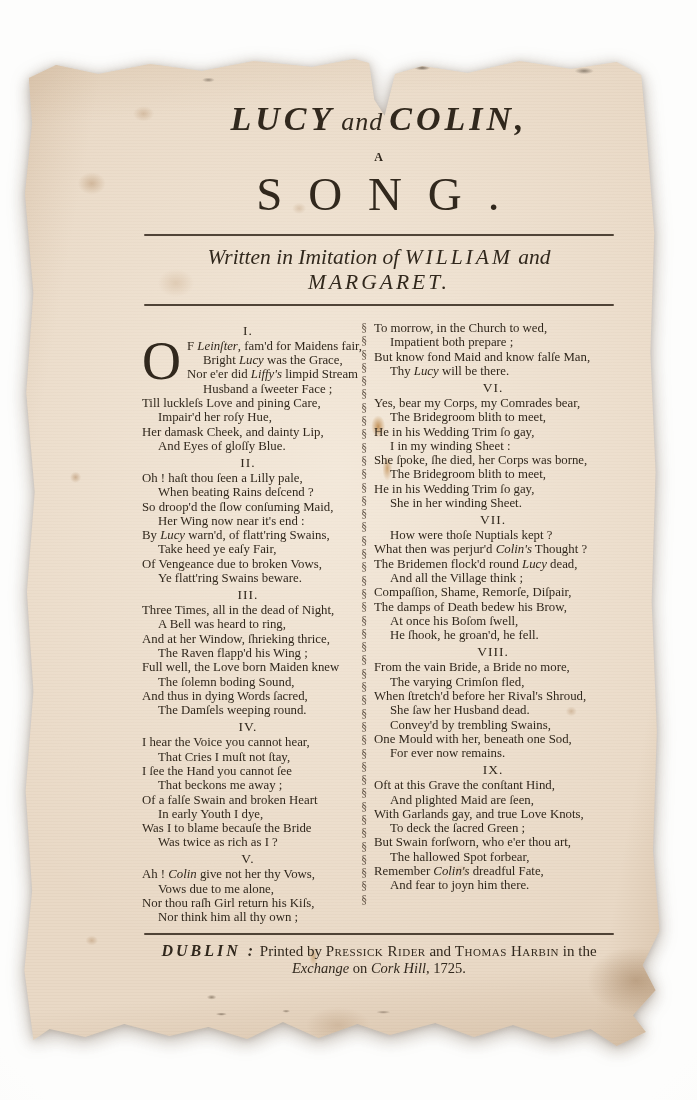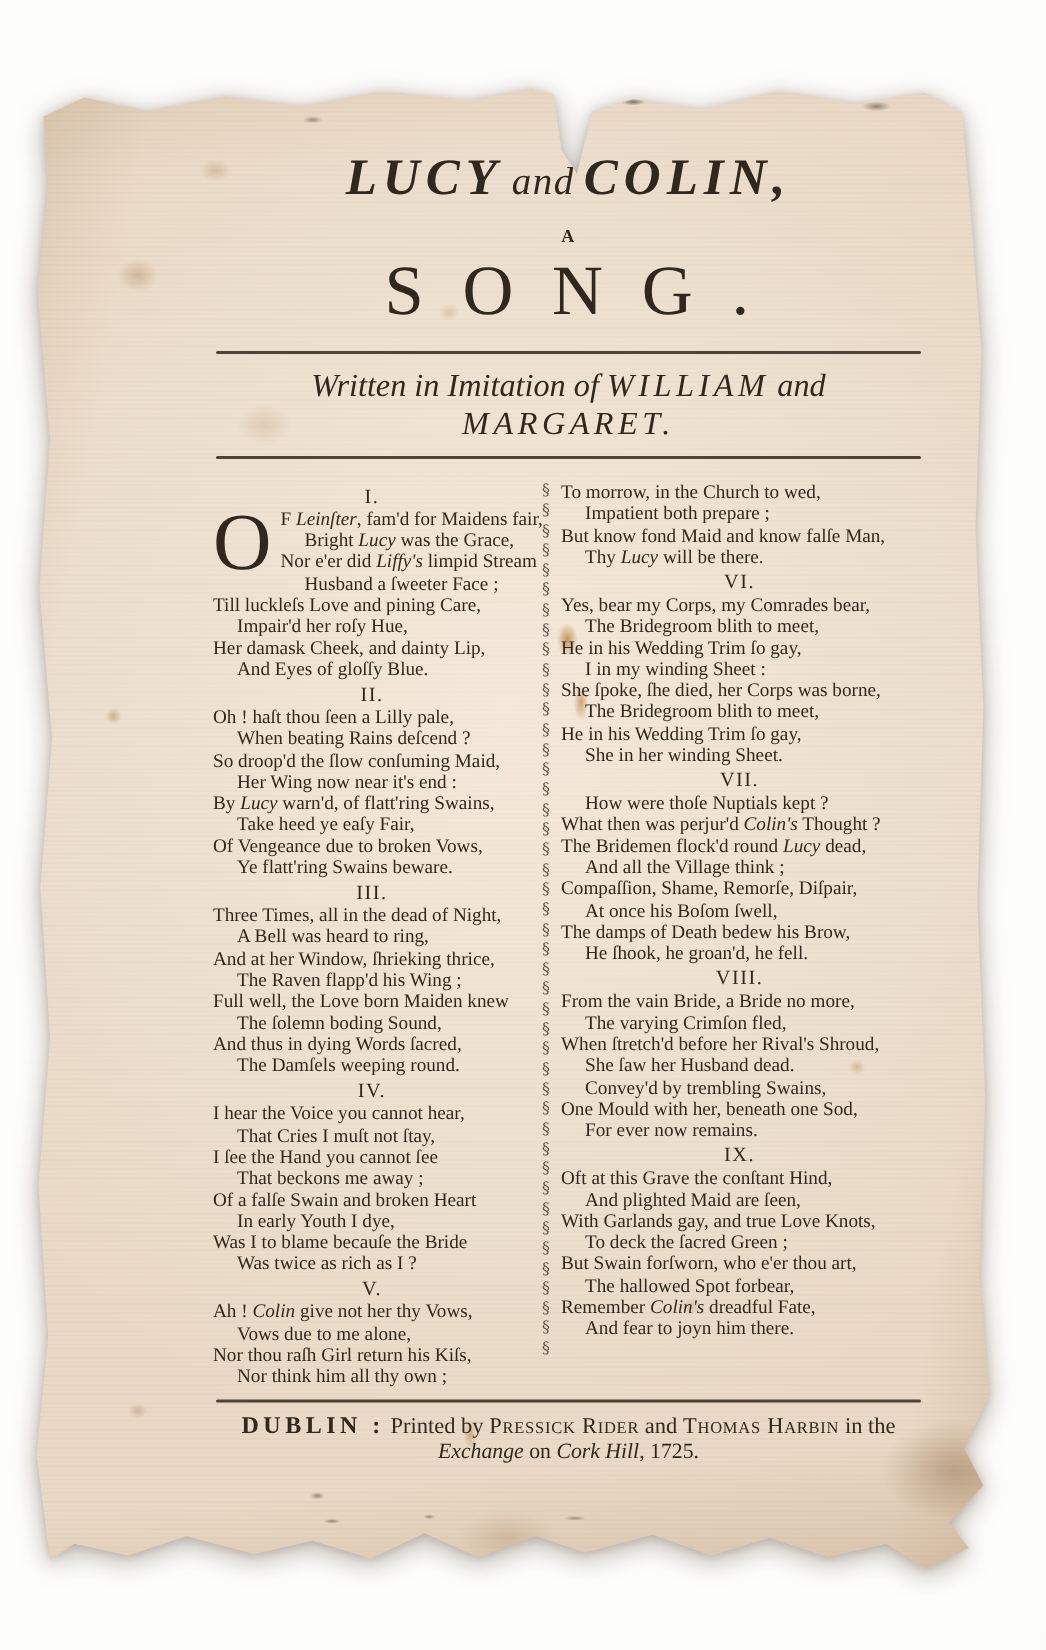--- a/index.html
+++ b/index.html
@@ -70,21 +70,21 @@
   .col-1{width:212px;}
   .col-2{width:238px;}
   .stanza-num{text-align:center;font-size:13.5px;padding:2.5px 0 1px;letter-spacing:1px;}
   .line{white-space:nowrap;}
   .line.indent{text-indent:16px;}
   .dropcap{float:left;font-size:54px;line-height:40px;height:42px;margin:2px 6px 0 0;}
   .divider{width:20px;display:flex;flex-direction:column;align-items:center;overflow:hidden;
     font-size:10.5px;line-height:13.3px;color:rgba(62,48,34,.78);font-family:"DejaVu Serif",serif;}
   .r3{margin-top:8px;}
   .imprint{margin-top:7px;text-align:center;font-size:15px;line-height:18px;white-space:nowrap;}
-  .imprint .city{font-weight:700;letter-spacing:3px;font-size:16px;}
+  .imprint .city{font-style:italic;font-weight:700;letter-spacing:3px;font-size:16px;}
   .imprint .sc{font-variant:small-caps;letter-spacing:.5px;}
   .imprint-2{text-align:center;font-size:14.5px;font-style:italic;line-height:17px;}
   .imprint-2 .rm{font-style:normal;}
   i{font-style:italic;}
 </style>
 </head>
 <body>
 
 <div class="photo">
   <div class="paper-wrap">
@@ -228,22 +228,22 @@
                 <div class="line">He in his Wedding Trim ſo gay,</div>
                 <div class="line indent">She in her winding Sheet.</div>
               </div>
               <div class="stanza">
                 <div class="stanza-num">VII.</div>
                 <div class="line indent">How were thoſe Nuptials kept ?</div>
                 <div class="line">What then was perjur'd <i>Colin's</i> Thought ?</div>
                 <div class="line">The Bridemen flock'd round <i>Lucy</i> dead,</div>
                 <div class="line indent">And all the Village think ;</div>
                 <div class="line">Compaſſion, Shame, Remorſe, Diſpair,</div>
+                <div class="line">The damps of Death bedew his Brow,</div>
                 <div class="line indent">At once his Boſom ſwell,</div>
-                <div class="line">The damps of Death bedew his Brow,</div>
                 <div class="line indent">He ſhook, he groan'd, he fell.</div>
               </div>
               <div class="stanza">
                 <div class="stanza-num">VIII.</div>
                 <div class="line">From the vain Bride, a Bride no more,</div>
                 <div class="line indent">The varying Crimſon fled,</div>
                 <div class="line">When ſtretch'd before her Rival's Shroud,</div>
                 <div class="line indent">She ſaw her Husband dead.</div>
                 <div class="line indent">Convey'd by trembling Swains,</div>
                 <div class="line">One Mould with her, beneath one Sod,</div>

